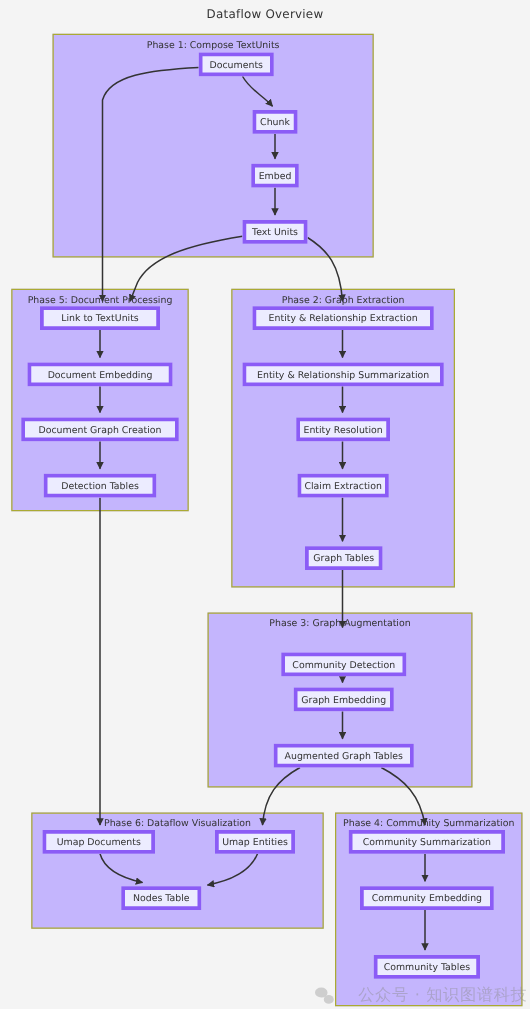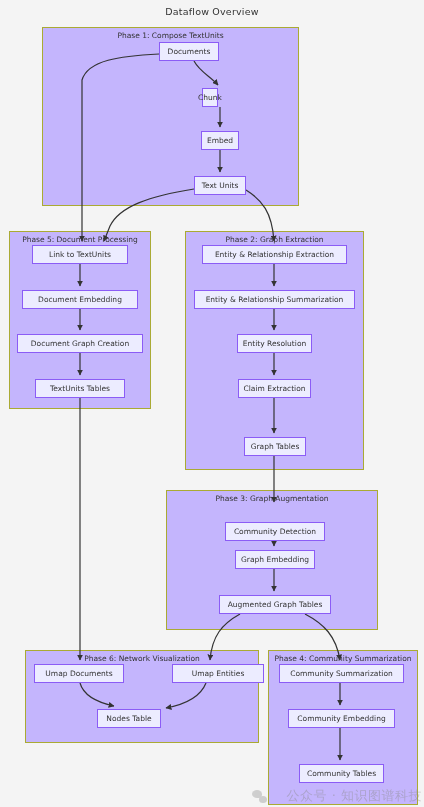--- a/index.html
+++ b/index.html
@@ -49,21 +49,21 @@
     left: 0;
     width: 100%;
     text-align: center;
     font-size: 7.5px;
     color: #333333;
     white-space: nowrap;
   }
   .node {
     position: absolute;
     background: #ececff;
-    border: 1px solid #8b5cf6;
+    border: 3px solid #8b5cf6;
     box-sizing: border-box;
     display: flex;
     align-items: center;
     justify-content: center;
     font-size: 7.5px;
     color: #333333;
     white-space: nowrap;
     padding: 0 5px;
     line-height: 1;
   }
@@ -119,21 +119,21 @@
       <div class="cluster" style="left: 9px; top: 231px; width: 142px; height: 178px;">
         <div class="cluster-label">Phase 5: Document Processing</div>
       </div>
       <div class="cluster" style="left: 185px; top: 231px; width: 179px; height: 239px;">
         <div class="cluster-label">Phase 2: Graph Extraction</div>
       </div>
       <div class="cluster" style="left: 166px; top: 490px; width: 212px; height: 140px;">
         <div class="cluster-label">Phase 3: Graph Augmentation</div>
       </div>
       <div class="cluster" style="left: 25px; top: 650px; width: 234px; height: 93px;">
-        <div class="cluster-label">Phase 6: Network Visualization</div>
+        <div class="cluster-label">Phase 6: Dataflow Visualization</div>
       </div>
       <div class="cluster" style="left: 268px; top: 650px; width: 150px; height: 155px; padding-left: 38px;">
         <div class="cluster-label">Phase 4: Community Summarization</div>
       </div>
     </div>
 
   <svg class="svg-layer" id="edges-layer" viewBox="0 0 424 807" xmlns="http://www.w3.org/2000/svg">
     <defs>
       <marker id="arrow" viewBox="0 0 10 10" refX="9" refY="5" markerWidth="5" markerHeight="5" orient="auto-start-reverse">
         <path d="M 0 0 L 10 5 L 0 10 z" fill="#333333"></path>
@@ -163,40 +163,40 @@
         <path d="M 206 683 C 200 698, 182 705, 166 708" fill="none" stroke="#333333" stroke-width="1.2" marker-end="url(#arrow)"></path>
         <path d="M 340 683 L 340 705" fill="none" stroke="#333333" stroke-width="1.2" marker-end="url(#arrow)"></path>
         <path d="M 340 728 L 340 760" fill="none" stroke="#333333" stroke-width="1.2" marker-end="url(#arrow)"></path>
       </g>
   </svg>
 
   <div id="nodes-layer">
       <div class="node" style="left: 159px; top: 42px; width: 60px; height: 19px;">
         <span>Documents</span>
       </div>
-      <div class="node" style="left: 202px; top: 88px; width: 16px; height: 19px;">
+      <div class="node" style="left: 202px; top: 88px; width: 36px; height: 19px;">
         <span>Chunk</span>
       </div>
       <div class="node" style="left: 201px; top: 131px; width: 38px; height: 19px;">
         <span>Embed</span>
       </div>
       <div class="node" style="left: 194px; top: 176px; width: 52px; height: 19px;">
         <span>Text Units</span>
       </div>
       <div class="node" style="left: 32px; top: 245px; width: 96px; height: 19px;">
         <span>Link to TextUnits</span>
       </div>
       <div class="node" style="left: 22px; top: 290px; width: 116px; height: 19px;">
         <span>Document Embedding</span>
       </div>
       <div class="node" style="left: 17px; top: 334px; width: 126px; height: 19px;">
         <span>Document Graph Creation</span>
       </div>
       <div class="node" style="left: 35px; top: 379px; width: 90px; height: 19px;">
-        <span>TextUnits Tables</span>
+        <span>Detection Tables</span>
       </div>
       <div class="node" style="left: 202px; top: 245px; width: 145px; height: 19px;">
         <span>Entity &amp; Relationship Extraction</span>
       </div>
       <div class="node" style="left: 194px; top: 290px; width: 161px; height: 19px;">
         <span>Entity &amp; Relationship Summarization</span>
       </div>
       <div class="node" style="left: 237px; top: 334px; width: 75px; height: 19px;">
         <span>Entity Resolution</span>
       </div>
@@ -211,21 +211,21 @@
       </div>
       <div class="node" style="left: 235px; top: 550px; width: 80px; height: 19px;">
         <span>Graph Embedding</span>
       </div>
       <div class="node" style="left: 219px; top: 595px; width: 112px; height: 19px;">
         <span>Augmented Graph Tables</span>
       </div>
       <div class="node" style="left: 34px; top: 664px; width: 90px; height: 19px;">
         <span>Umap Documents</span>
       </div>
-      <div class="node" style="left: 172px; top: 664px; width: 92px; height: 19px;">
+      <div class="node" style="left: 172px; top: 664px; width: 64px; height: 19px;">
         <span>Umap Entities</span>
       </div>
       <div class="node" style="left: 97px; top: 709px; width: 64px; height: 19px;">
         <span>Nodes Table</span>
       </div>
       <div class="node" style="left: 279px; top: 664px; width: 125px; height: 19px;">
         <span>Community Summarization</span>
       </div>
       <div class="node" style="left: 288px; top: 709px; width: 107px; height: 19px;">
         <span>Community Embedding</span>

